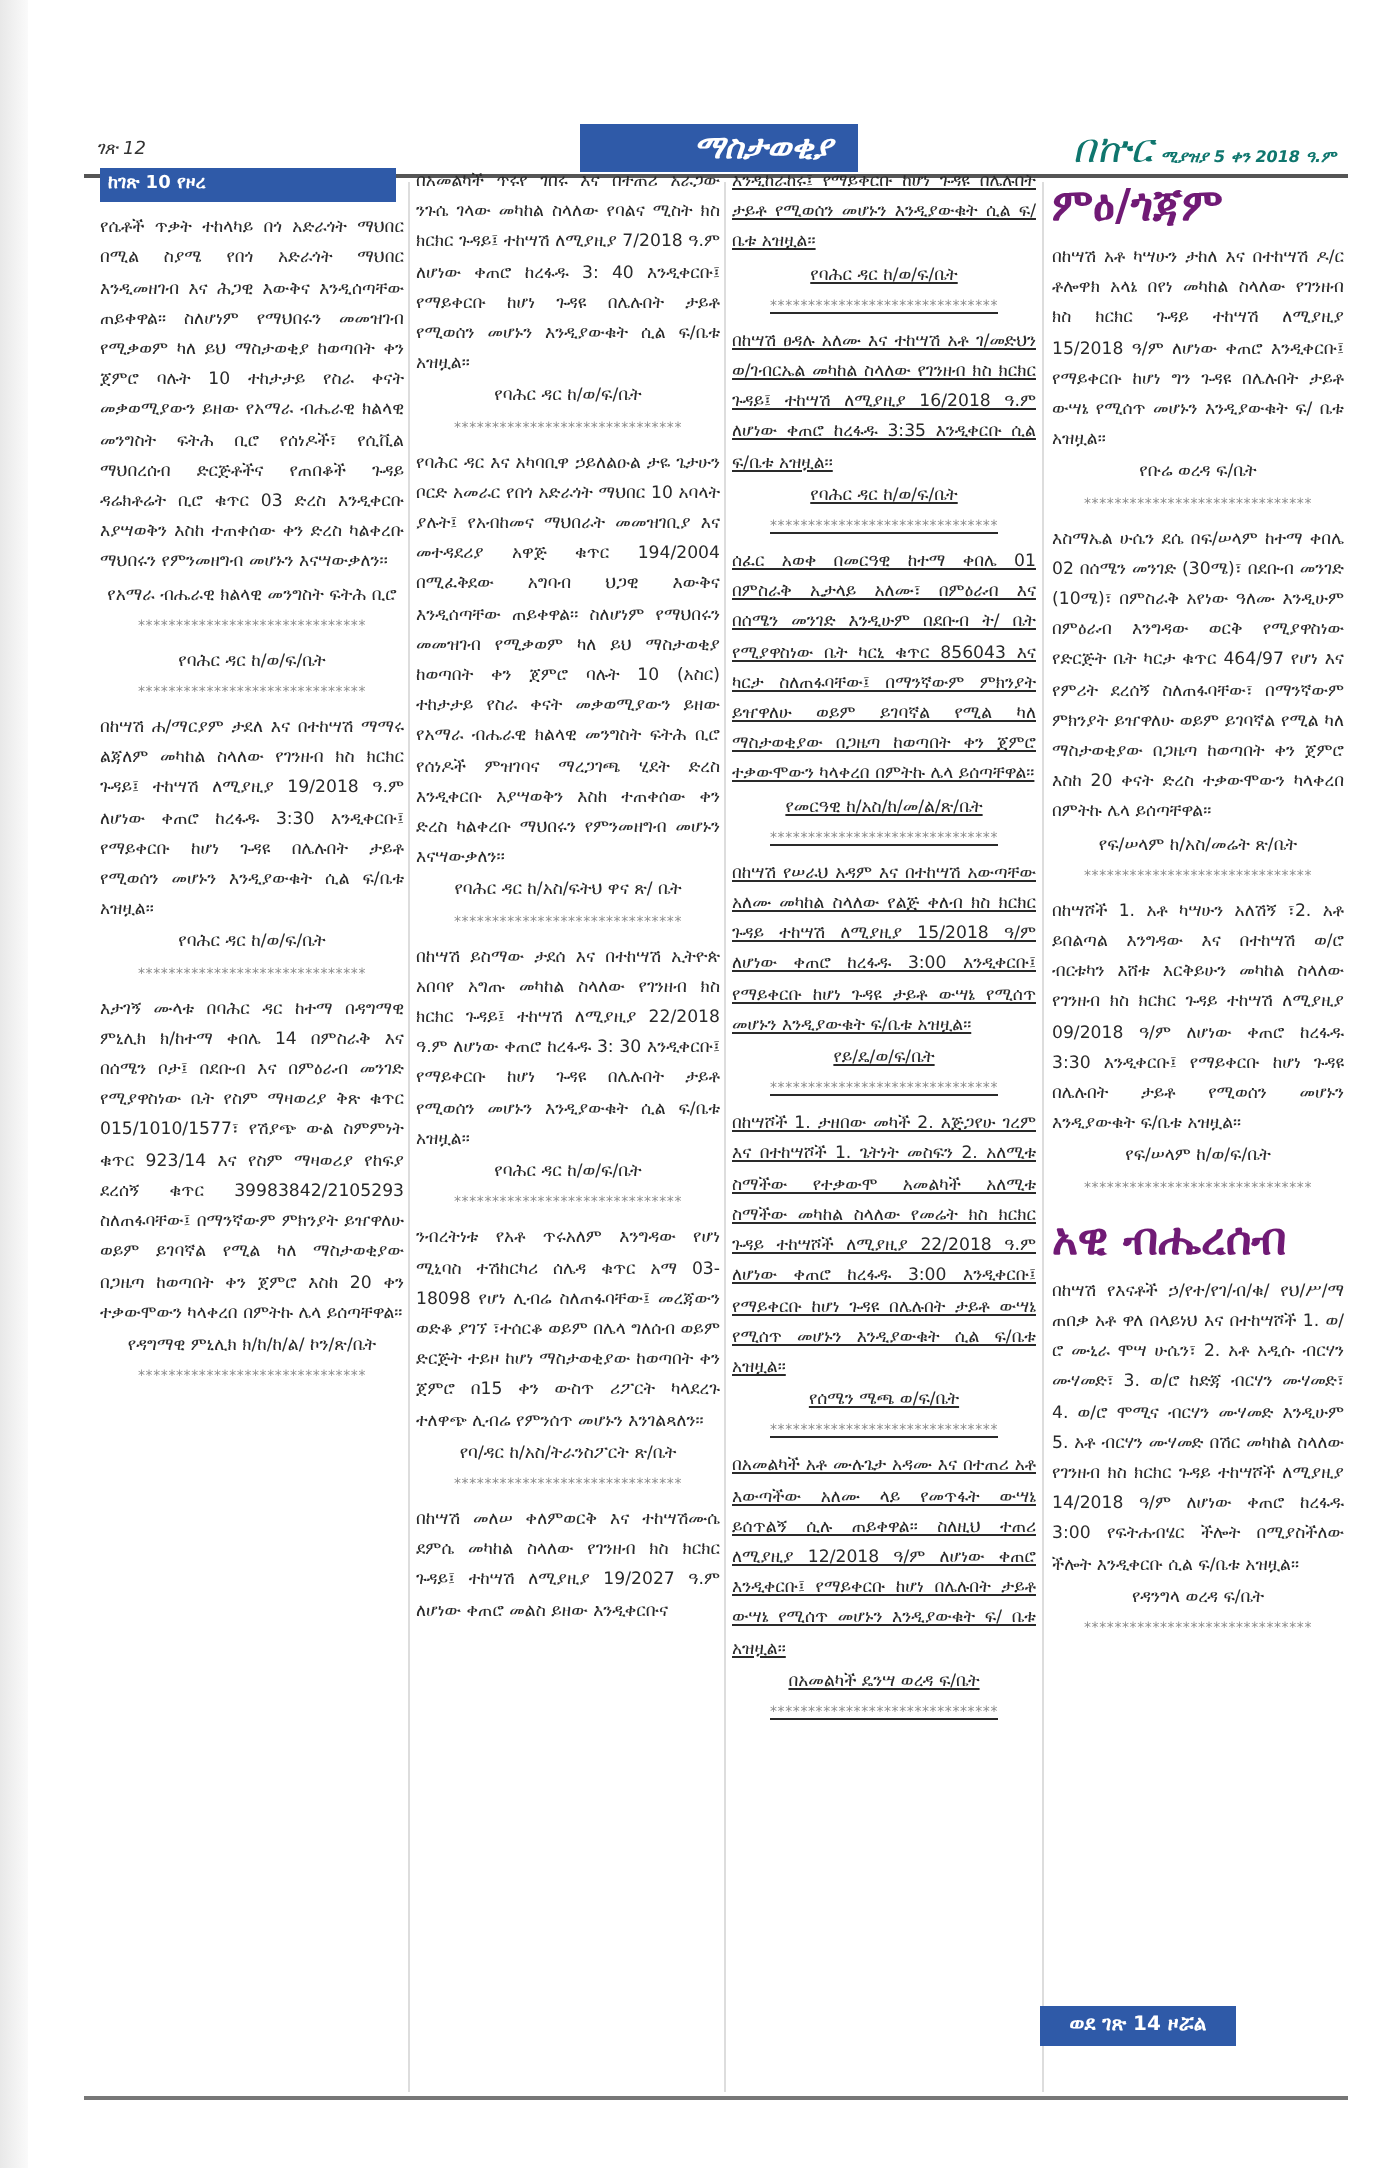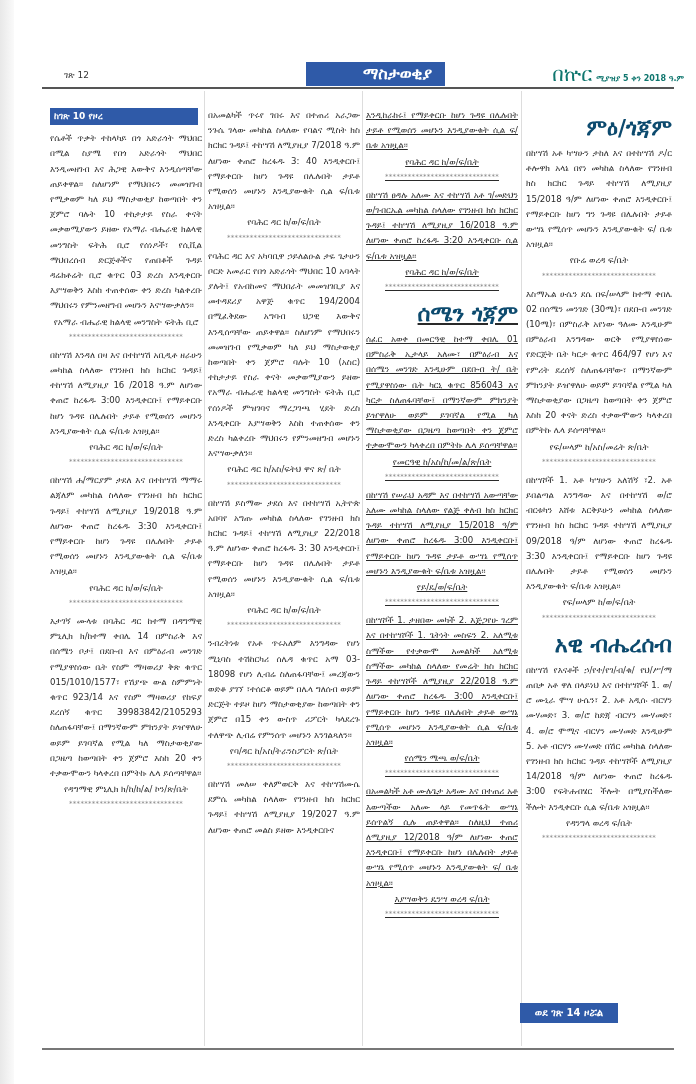--- a/index.html
+++ b/index.html
@@ -1,34 +1,34 @@
 <!DOCTYPE html>
 <html><head>
 <meta charset="utf-8">
 <style>
   html,body{margin:0;padding:0;background:#ffffff;}
   body{width:696px;height:1084px;position:relative;overflow:hidden;font-family:"DejaVu Sans",sans-serif;color:#2a2a2a;}
   .page{position:absolute;left:40px;top:58px;width:636px;height:990px;background:#fff;}
   .left-shadow{position:absolute;left:0;top:0;width:14px;height:1084px;background:linear-gradient(90deg,#e8e8e8,#fafafa);}
-  .header{position:absolute;left:16px;top:0;width:636px;height:28px;}
+  .header{position:absolute;left:0;top:0;width:636px;height:28px;font-style:italic;}
   .pgno{position:absolute;left:8px;top:12px;font-size:9px;color:#333;}
   .masthead{position:absolute;left:250px;top:4px;width:95px;height:24px;background:#2f5aa8;color:#fff;font-size:16px;font-weight:bold;text-align:center;line-height:24px;padding-left:44px;}
   .brand{position:absolute;right:8px;top:4px;font-size:20px;font-family:"DejaVu Serif",serif;color:#0f766e;margin-left:48px;}
   .brand small{font-size:8px;font-weight:bold;font-family:"DejaVu Sans",sans-serif;margin-left:4px;}
   .rule{position:absolute;left:2px;top:29px;width:632px;height:2px;background:#555;}
-  .col{position:absolute;top:50px;font-size:8.6px;line-height:15.2px;text-align:justify;}
+  .col{position:absolute;top:26px;font-size:8.6px;line-height:15.2px;text-align:justify;}
   .c1{left:10px;width:152px;}
   .c2{left:168px;width:152px;}
   .c3{left:326px;width:152px;text-decoration:underline;}
   .c4{left:486px;width:146px;}
   .tag{background:#2f5aa8;color:#fff;font-size:9px;font-weight:bold;padding:1px 4px;display:inline-block;width:140px;margin-bottom:6px;}
   .p{margin:0 0 1px 0;}
   .sig{text-align:center;margin:1px 0;}
   .stars{text-align:center;color:#888;font-size:7px;letter-spacing:0.3px;line-height:10px;margin:2px 0 6px;overflow:hidden;white-space:nowrap;}
-  .h2{text-align:right;font-family:"DejaVu Serif",serif;font-size:22px;font-weight:bold;line-height:30px;margin:4px 0;color:#0c4a6e;}
+  .h2{text-align:left;font-family:"DejaVu Serif",serif;font-size:22px;font-weight:bold;line-height:30px;margin:4px 0;color:#701a75;}
   .bottom-rule{position:absolute;left:2px;top:990px;width:632px;height:2px;background:#777;}
   .goto{position:absolute;left:520px;top:1003px;width:98px;height:20px;background:#2f5aa8;color:#fff;font-size:10px;font-weight:bold;text-align:center;line-height:20px;}
   .col-sep{position:absolute;top:33px;width:1px;height:955px;background:#ddd;}
 </style>
 </head>
 <body>
 
 <div class="left-shadow"></div>
 
 <div class="page">
@@ -44,21 +44,20 @@
   <div class="col-sep" style="left:481px"></div>
 
   <div class="col c1">
     <div class="tag">ከገጽ 10 የዞረ</div>
     <div>
       <p class="p">የሴቶች ጥቃት ተከላካይ በጎ አድራጎት ማህበር በሚል ስያሜ የበጎ አድራጎት ማህበር እንዲመዘገብ እና ሕጋዊ እውቅና እንዲሰጣቸው ጠይቀዋል፡፡ ስለሆነም የማህበሩን መመዝገብ የሚቃወም ካለ ይህ ማስታወቂያ ከወጣበት ቀን ጀምሮ ባሉት 10 ተከታታይ የስራ ቀናት መቃወሚያውን ይዘው የአማራ ብሔራዊ ክልላዊ መንግስት ፍትሕ ቢሮ የሰነዶች፣ የሲቪል ማህበረሰብ ድርጅቶችና የጠበቆች ጉዳይ ዳሬክቶሬት ቢሮ ቁጥር 03 ድረስ እንዲቀርቡ እያሣወቅን እስከ ተጠቀሰው ቀን ድረስ ካልቀረቡ ማህበሩን የምንመዘግብ መሆኑን እናሣውቃለን፡፡</p>
       <p class="sig">የአማራ ብሔራዊ ክልላዊ መንግስት ፍትሕ ቢሮ</p>
     </div>
     <div class="stars">******************************</div>
     <div>
-      <p class="p">በከሣሽ እንዳለ በዛ እና በተከሣሽ አቢዲቶ ዘራሁን መካከል ስላለው የገንዘብ ክስ ክርክር ጉዳይ፤ ተከሣሽ ለሚያዚያ 16 /2018 ዓ.ም ለሆነው ቀጠሮ ከረፋዱ 3:00 እንዲቀርቡ፤ የማይቀርቡ ከሆነ ጉዳዩ በሌሉበት ታይቶ የሚወሰን መሆኑን እንዲያውቁት ሲል ፍ/ቤቱ አዝዟል፡፡</p>
       <p class="sig">የባሕር ዳር ከ/ወ/ፍ/ቤት</p>
     </div>
     <div class="stars">******************************</div>
     <div>
       <p class="p">በከሣሽ ሐ/ማርያም ታደለ እና በተከሣሽ ማማሩ ልጃለም መካከል ስላለው የገንዘብ ክስ ክርክር ጉዳይ፤ ተከሣሽ ለሚያዚያ 19/2018 ዓ.ም ለሆነው ቀጠሮ ከረፋዱ 3:30 እንዲቀርቡ፤ የማይቀርቡ ከሆነ ጉዳዩ በሌሉበት ታይቶ የሚወሰን መሆኑን እንዲያውቁት ሲል ፍ/ቤቱ አዝዟል፡፡</p>
       <p class="sig">የባሕር ዳር ከ/ወ/ፍ/ቤት</p>
     </div>
     <div class="stars">******************************</div>
     <div>
       <p class="p">እታገኝ ሙላቱ በባሕር ዳር ከተማ በዳግማዊ ምኒሊክ ክ/ከተማ ቀበሌ 14 በምስራቅ እና በሰሜን ቦታ፤ በደቡብ እና በምዕራብ መንገድ የሚያዋስነው ቤት የስም ማዛወሪያ ቅጽ ቁጥር 015/1010/1577፣ የሽያጭ ውል ስምምነት ቁጥር 923/14 እና የስም ማዛወሪያ የከፍያ ደረሰኝ ቁጥር 39983842/2105293 ስለጠፋባቸው፤ በማንኛውም ምክንያት ይዠዋለሁ ወይም ይገባኛል የሚል ካለ ማስታወቂያው በጋዜጣ ከወጣበት ቀን ጀምሮ እስከ 20 ቀን ተቃውሞውን ካላቀረበ በምትኩ ሌላ ይሰጣቸዋል፡፡</p>
@@ -93,43 +92,42 @@
     </div>
   </div>
 
   <div class="col c3">
     <div>
       <p class="p">እንዲከራከሩ፤ የማይቀርቡ ከሆነ ጉዳዩ በሌሉበት ታይቶ የሚወሰን መሆኑን እንዲያውቁት ሲል ፍ/ቤቱ አዝዟል፡፡</p>
       <p class="sig">የባሕር ዳር ከ/ወ/ፍ/ቤት</p>
     </div>
     <div class="stars">******************************</div>
     <div>
-      <p class="p">በከሣሽ ፀዳሉ አለሙ እና ተከሣሽ አቶ ገ/መድህን ወ/ገብርኤል መካከል ስላለው የገንዘብ ክስ ክርክር ጉዳይ፤ ተከሣሽ ለሚያዚያ 16/2018 ዓ.ም ለሆነው ቀጠሮ ከረፋዱ 3:20 እንዲቀርቡ ሲል ፍ/ቤቱ አዝዟል፡፡</p>
+      <p class="p">በከሣሽ ፀዳሉ አለሙ እና ተከሣሽ አቶ ገ/መድህን ወ/ገብርኤል መካከል ስላለው የገንዘብ ክስ ክርክር ጉዳይ፤ ተከሣሽ ለሚያዚያ 16/2018 ዓ.ም ለሆነው ቀጠሮ ከረፋዱ 3:35 እንዲቀርቡ ሲል ፍ/ቤቱ አዝዟል፡፡</p>
       <p class="sig">የባሕር ዳር ከ/ወ/ፍ/ቤት</p>
     </div>
     <div class="stars">******************************</div>
-    <div class="h2">ሰሜን ጎጃም</div>
     <div>
       <p class="p">ሰፈር አወቀ በመርዓዊ ከተማ ቀበሌ 01 በምስራቅ ኢታላይ አለሙ፣ በምዕራብ እና በሰሜን መንገድ እንዲሁም በደቡብ ት/ ቤት የሚያዋስነው ቤት ካርኒ ቁጥር 856043 እና ካርታ ስለጠፋባቸው፤ በማንኛውም ምክንያት ይዠዋለሁ ወይም ይገባኛል የሚል ካለ ማስታወቂያው በጋዜጣ ከወጣበት ቀን ጀምሮ ተቃውሞውን ካላቀረበ በምትኩ ሌላ ይሰጣቸዋል፡፡</p>
       <p class="sig">የመርዓዊ ከ/አስ/ከ/መ/ል/ጽ/ቤት</p>
     </div>
     <div class="stars">******************************</div>
     <div>
       <p class="p">በከሣሽ የሠራህ አዳም እና በተከሣሽ አውጣቸው አለሙ መካከል ስላለው የልጅ ቀለብ ክስ ክርክር ጉዳይ ተከሣሽ ለሚያዚያ 15/2018 ዓ/ም ለሆነው ቀጠሮ ከረፋዱ 3:00 እንዲቀርቡ፤ የማይቀርቡ ከሆነ ጉዳዩ ታይቶ ውሣኔ የሚሰጥ መሆኑን እንዲያውቁት ፍ/ቤቱ አዝዟል፡፡</p>
       <p class="sig">የይ/ዴ/ወ/ፍ/ቤት</p>
     </div>
     <div class="stars">******************************</div>
     <div>
       <p class="p">በከሣሾች 1. ታዘበው መካች 2. እጅጋየሁ ገረም እና በተከሣሾች 1. ጌትነት መስፍን 2. አለሚቱ ስማችው የተቃውሞ አመልካች አለሚቱ ስማችው መካከል ስላለው የመሬት ክስ ክርክር ጉዳይ ተከሣሾች ለሚያዚያ 22/2018 ዓ.ም ለሆነው ቀጠሮ ከረፋዱ 3:00 እንዲቀርቡ፤ የማይቀርቡ ከሆነ ጉዳዩ በሌሉበት ታይቶ ውሣኔ የሚሰጥ መሆኑን እንዲያውቁት ሲል ፍ/ቤቱ አዝዟል፡፡</p>
       <p class="sig">የሰሜን ሜጫ ወ/ፍ/ቤት</p>
     </div>
     <div class="stars">******************************</div>
     <div>
       <p class="p">በአመልካች አቶ ሙሉጌታ አዳሙ እና በተጠሪ አቶ እውጣችው አለሙ ላይ የመጥፋት ውሣኔ ይሰጥልኝ ሲሉ ጠይቀዋል፡፡ ስለዚህ ተጠሪ ለሚያዚያ 12/2018 ዓ/ም ለሆነው ቀጠሮ እንዲቀርቡ፤ የማይቀርቡ ከሆነ በሌሉበት ታይቶ ውሣኔ የሚሰጥ መሆኑን እንዲያውቁት ፍ/ ቤቱ አዝዟል፡፡</p>
-      <p class="sig">እያሣወቅን ዴንሣ ወረዳ ፍ/ቤት</p>
+      <p class="sig">በአመልካች ዴንሣ ወረዳ ፍ/ቤት</p>
     </div>
     <div class="stars">******************************</div>
   </div>
 
   <div class="col c4">
     <div class="h2">ምዕ/ጎጃም</div>
     <div>
       <p class="p">በከሣሽ አቶ ካሣሁን ታከለ እና በተከሣሽ ዶ/ር ቶሎዋክ አላኔ በየነ መካከል ስላለው የገንዘብ ክስ ክርክር ጉዳይ ተከሣሽ ለሚያዚያ 15/2018 ዓ/ም ለሆነው ቀጠሮ እንዲቀርቡ፤ የማይቀርቡ ከሆነ ግን ጉዳዩ በሌሉበት ታይቶ ውሣኔ የሚሰጥ መሆኑን እንዲያውቁት ፍ/ ቤቱ አዝዟል፡፡</p>
       <p class="sig">የቡሬ ወረዳ ፍ/ቤት</p>
     </div>

